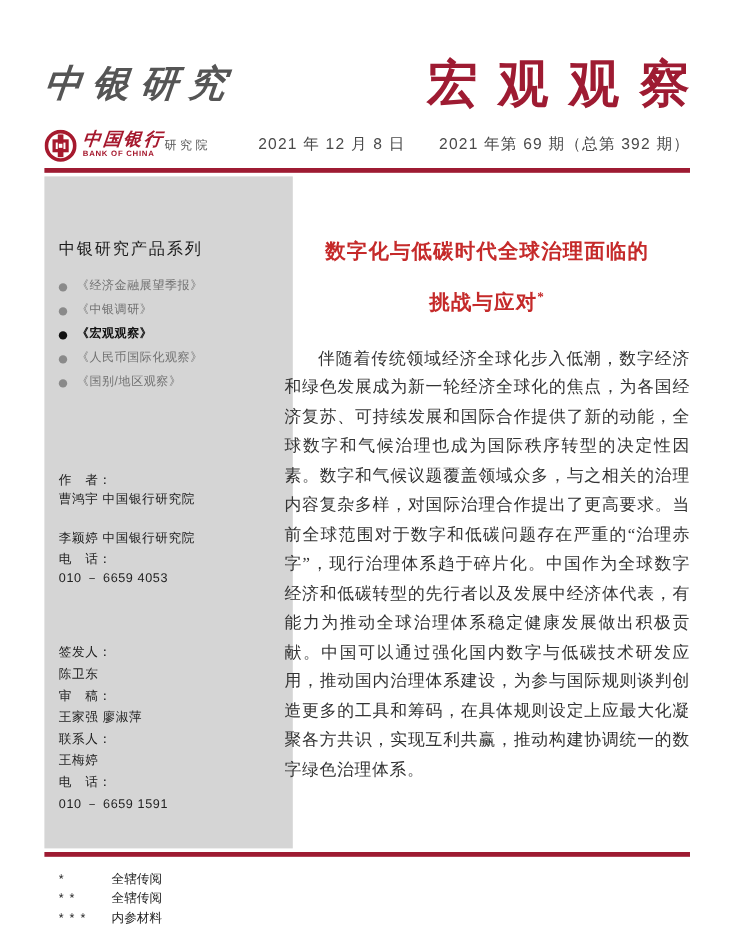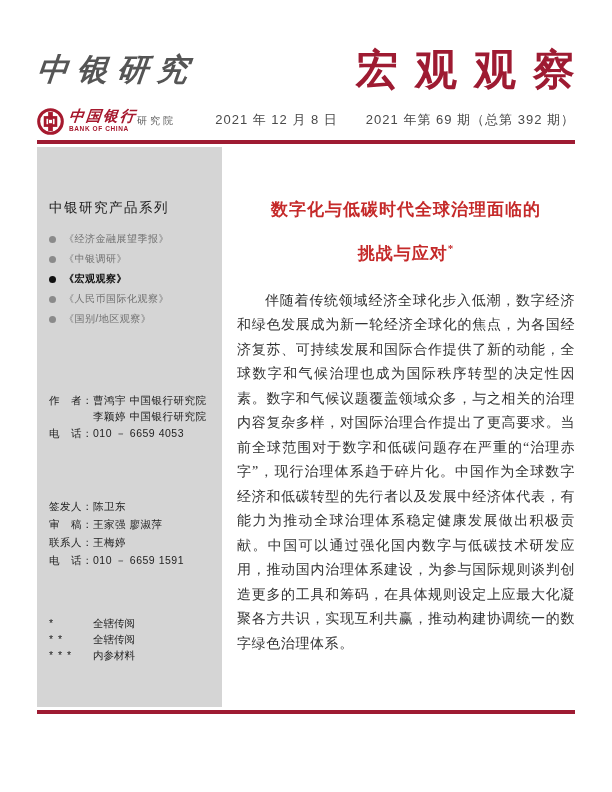--- a/index.html
+++ b/index.html
@@ -29,33 +29,33 @@
   .bank-name-en{font-family:"Liberation Sans","DejaVu Sans",sans-serif;font-weight:bold;font-size:6.5px;color:var(--boc-red);letter-spacing:0.6px;margin-top:2px;}
   .institute{font-family:"Liberation Sans","DejaVu Sans",sans-serif;font-size:10px;color:#595959;letter-spacing:3px;}
   .issue-info{margin-left:auto;display:flex;align-items:flex-end;gap:28px;font-family:"Liberation Sans","DejaVu Sans",sans-serif;font-size:13px;color:#4a4a4a;letter-spacing:1px;padding-bottom:2px;}
 
   
   .rule{position:absolute;left:37px;right:37px;height:4px;background:var(--crimson);}
   .rule-top{top:140px;}
   .rule-bottom{top:710px;}
 
   
-  .sidebar{position:absolute;left:37px;top:147px;width:185px;height:560px;background:var(--sidebar-bg);padding:0 10px 0 12px;font-family:"Liberation Sans","DejaVu Sans",sans-serif;}
+  .sidebar{position:absolute;left:37px;top:147px;width:207px;height:560px;background:var(--sidebar-bg);padding:0 10px 0 12px;font-family:"Liberation Sans","DejaVu Sans",sans-serif;}
   .series-title{margin-top:52px;font-size:13.5px;color:#1a1a1a;letter-spacing:1.5px;font-weight:500;}
   .product-list{margin-top:16px;list-style:none;}
   .product-list li{display:flex;align-items:center;margin-bottom:7.5px;font-size:10px;color:var(--muted);letter-spacing:0.5px;line-height:12.5px;}
   .product-list li .bullet{width:7px;height:7px;border-radius:50%;background:#8a8a8a;margin-right:8px;flex:0 0 auto;}
   .product-list li.active{color:#111;font-weight:bold;}
   .product-list li.active .bullet{background:#111;}
 
   .author-block{margin-top:66px;font-size:10.5px;color:#222;line-height:16.5px;letter-spacing:0.5px;}
-  .kv{display:flex;}
+  .kv{display:flex;flex-direction:column;}
   .kv .k{white-space:pre;flex:0 0 auto;}
   .kv .v{white-space:pre;}
-  .contact-block{margin-top:56px;font-size:10.5px;color:#222;line-height:18px;letter-spacing:0.5px;text-align:center;}
+  .contact-block{margin-top:44px;font-size:10.5px;color:#222;line-height:18px;letter-spacing:0.5px;}
   .legend{margin-top:46px;font-size:10.5px;color:#222;line-height:16px;}
   .legend .row{display:flex;}
   .legend .stars{width:44px;flex:0 0 auto;letter-spacing:1px;}
 
   
   .main{position:absolute;left:237px;top:147px;width:338px;}
   .main-title{margin-top:44px;text-align:center;color:var(--title-red);font-weight:bold;font-size:17px;line-height:38px;letter-spacing:1px;}
   .main-title sup{font-size:11px;}
   .body-text{margin-top:16px;font-size:14px;color:var(--body-ink);line-height:24.5px;text-align:justify;text-indent:2em;letter-spacing:0.6px;}
 </style>

